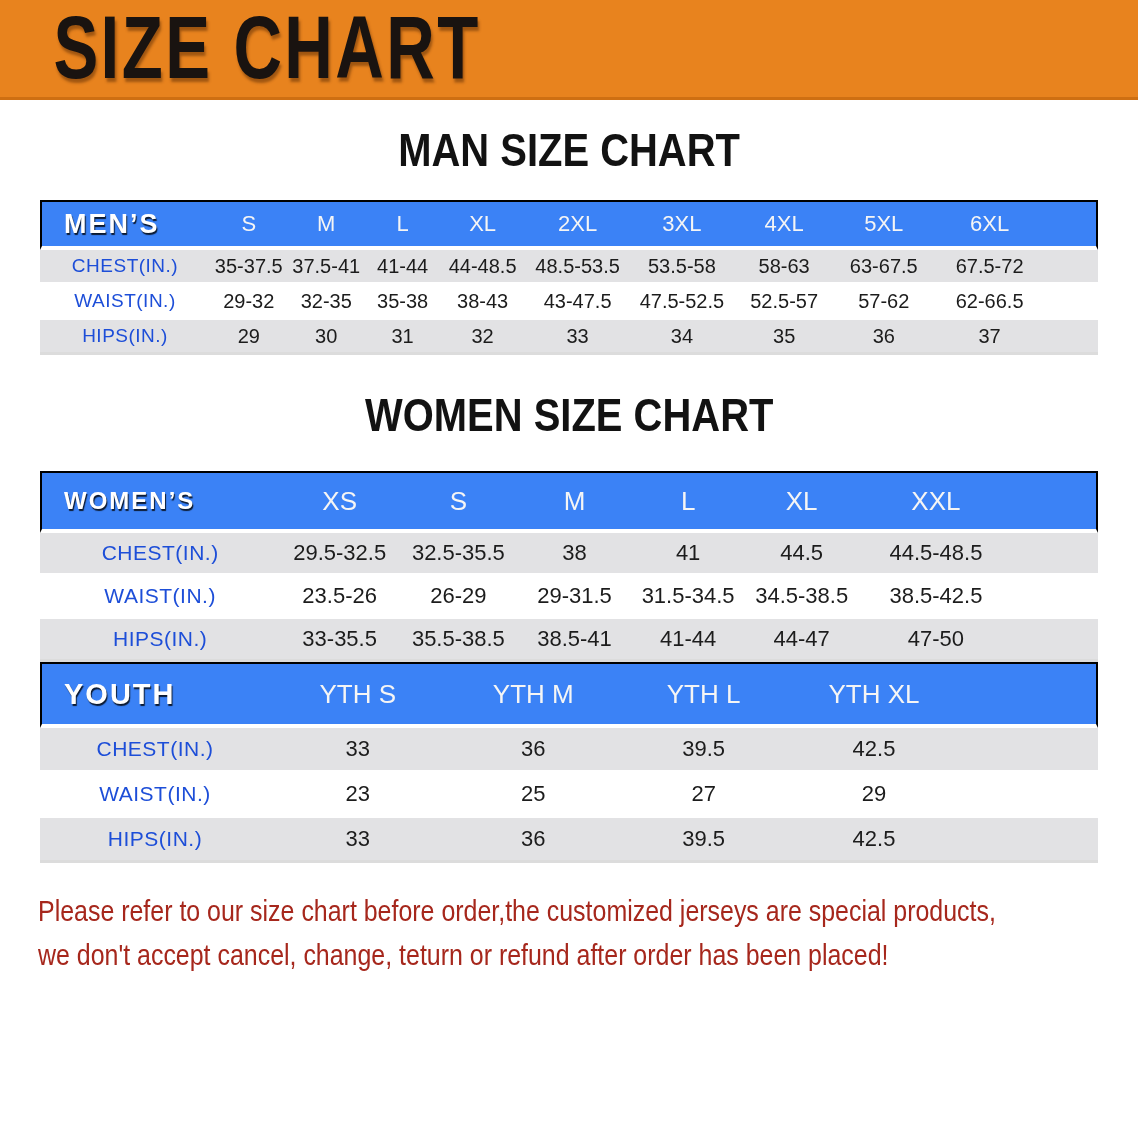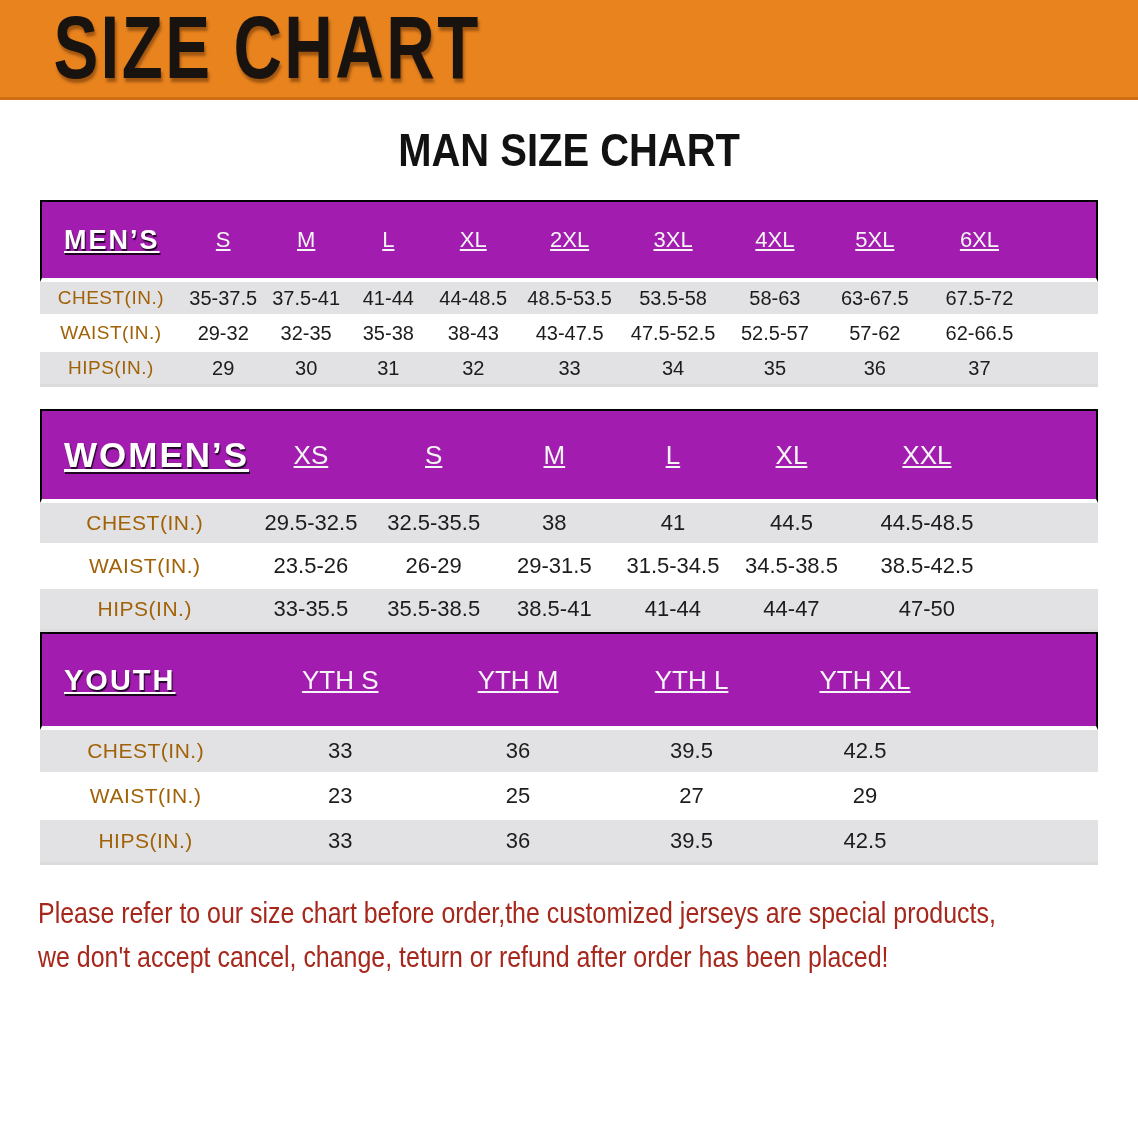--- a/index.html
+++ b/index.html
@@ -45,29 +45,28 @@
     width: 1058px;
     margin: 0 auto;
     border-collapse: separate; border-spacing: 0;
     table-layout: fixed;
   }
   .t-men   { margin-top: 16px; }
   .t-women { margin-top: 22px; }
   .t-youth { }
 
   .size-table thead th {
-    background: #a21caf;
+    background: #3b82f6;
     color: #f5f5f5;
     font-weight: normal;
     text-align: center;
     border-top: 2px solid #000;
     border-bottom: 4px solid #ffffff;
-    padding: 16px;
+    padding: 0;
     overflow: hidden;
-    text-decoration: underline;
   }
   .size-table thead th:first-child { border-left: 2px solid #000; }
   .size-table thead th:last-child  { border-right: 2px solid #000; }
   .size-table thead th.corner {
     text-align: left;
     padding-left: 22px;
     font-weight: bold;
     letter-spacing: 2px;
     color: #ffffff;
     text-shadow: 1px 2px 1px rgba(0,0,0,0.8);
@@ -75,37 +74,37 @@
 
   .size-table tbody td {
     text-align: center;
     color: #1c1c1c;
     border-bottom: 3px solid #ffffff;
     padding: 0;
     overflow: hidden;
   }
   .size-table tbody tr:nth-child(odd) td { background: #E2E2E4; }
   .size-table tbody tr:last-child td { border-bottom-color: #dcdcdc; }
-  .size-table tbody td.row-label { letter-spacing: 0.5px; color: #a16207; }
+  .size-table tbody td.row-label { letter-spacing: 0.5px; color: #1d4ed8; }
 
   
   .t-men thead th { height: 44px; font-size: 22px; }
   .t-men thead th.corner { font-size: 27px; }
   .t-men tbody td { height: 32px; font-size: 20px; }
   .t-men tbody td.row-label { font-size: 19px; }
   .t-men th:nth-child(1){width:14.2%} .t-men th:nth-child(2){width:7.5%}
   .t-men th:nth-child(3){width:7.5%}  .t-men th:nth-child(4){width:7.3%}
   .t-men th:nth-child(5){width:8.2%}  .t-men th:nth-child(6){width:10.2%}
   .t-men th:nth-child(7){width:10%}   .t-men th:nth-child(8){width:9.8%}
   .t-men th:nth-child(9){width:9.5%}  .t-men th:nth-child(10){width:11%}
   .t-men th:nth-child(11){width:4.8%}
 
   
   .t-women thead th { height: 56px; font-size: 26px; }
-  .t-women thead th.corner { font-size: 35px; }
+  .t-women thead th.corner { font-size: 24px; }
   .t-women tbody td { height: 40px; font-size: 22px; }
   .t-women tbody td.row-label { font-size: 21px; }
   .t-women th:nth-child(1){width:21%}  .t-women th:nth-child(2){width:11.5%}
   .t-women th:nth-child(3){width:11.5%} .t-women th:nth-child(4){width:11%}
   .t-women th:nth-child(5){width:11%}  .t-women th:nth-child(6){width:11%}
   .t-women th:nth-child(7){width:15%}  .t-women th:nth-child(8){width:8%}
 
   
   .t-youth thead th { height: 60px; font-size: 26px; text-align: center; }
   .t-youth thead th.corner { font-size: 29px; }
@@ -191,20 +190,21 @@
             <td>35</td>
             <td>36</td>
             <td>37</td>
             <td></td>
           </tr>
         </tbody>
     </table>
   </section>
 
   <section>
+    <h2 class="section-heading h-women"><span class="cond">WOMEN SIZE CHART</span></h2>
     <table class="size-table t-women">
       <thead>
           <tr>
             <th class="corner">WOMEN’S</th>
             <th>XS</th>
             <th>S</th>
             <th>M</th>
             <th>L</th>
             <th>XL</th>
             <th>XXL</th>

